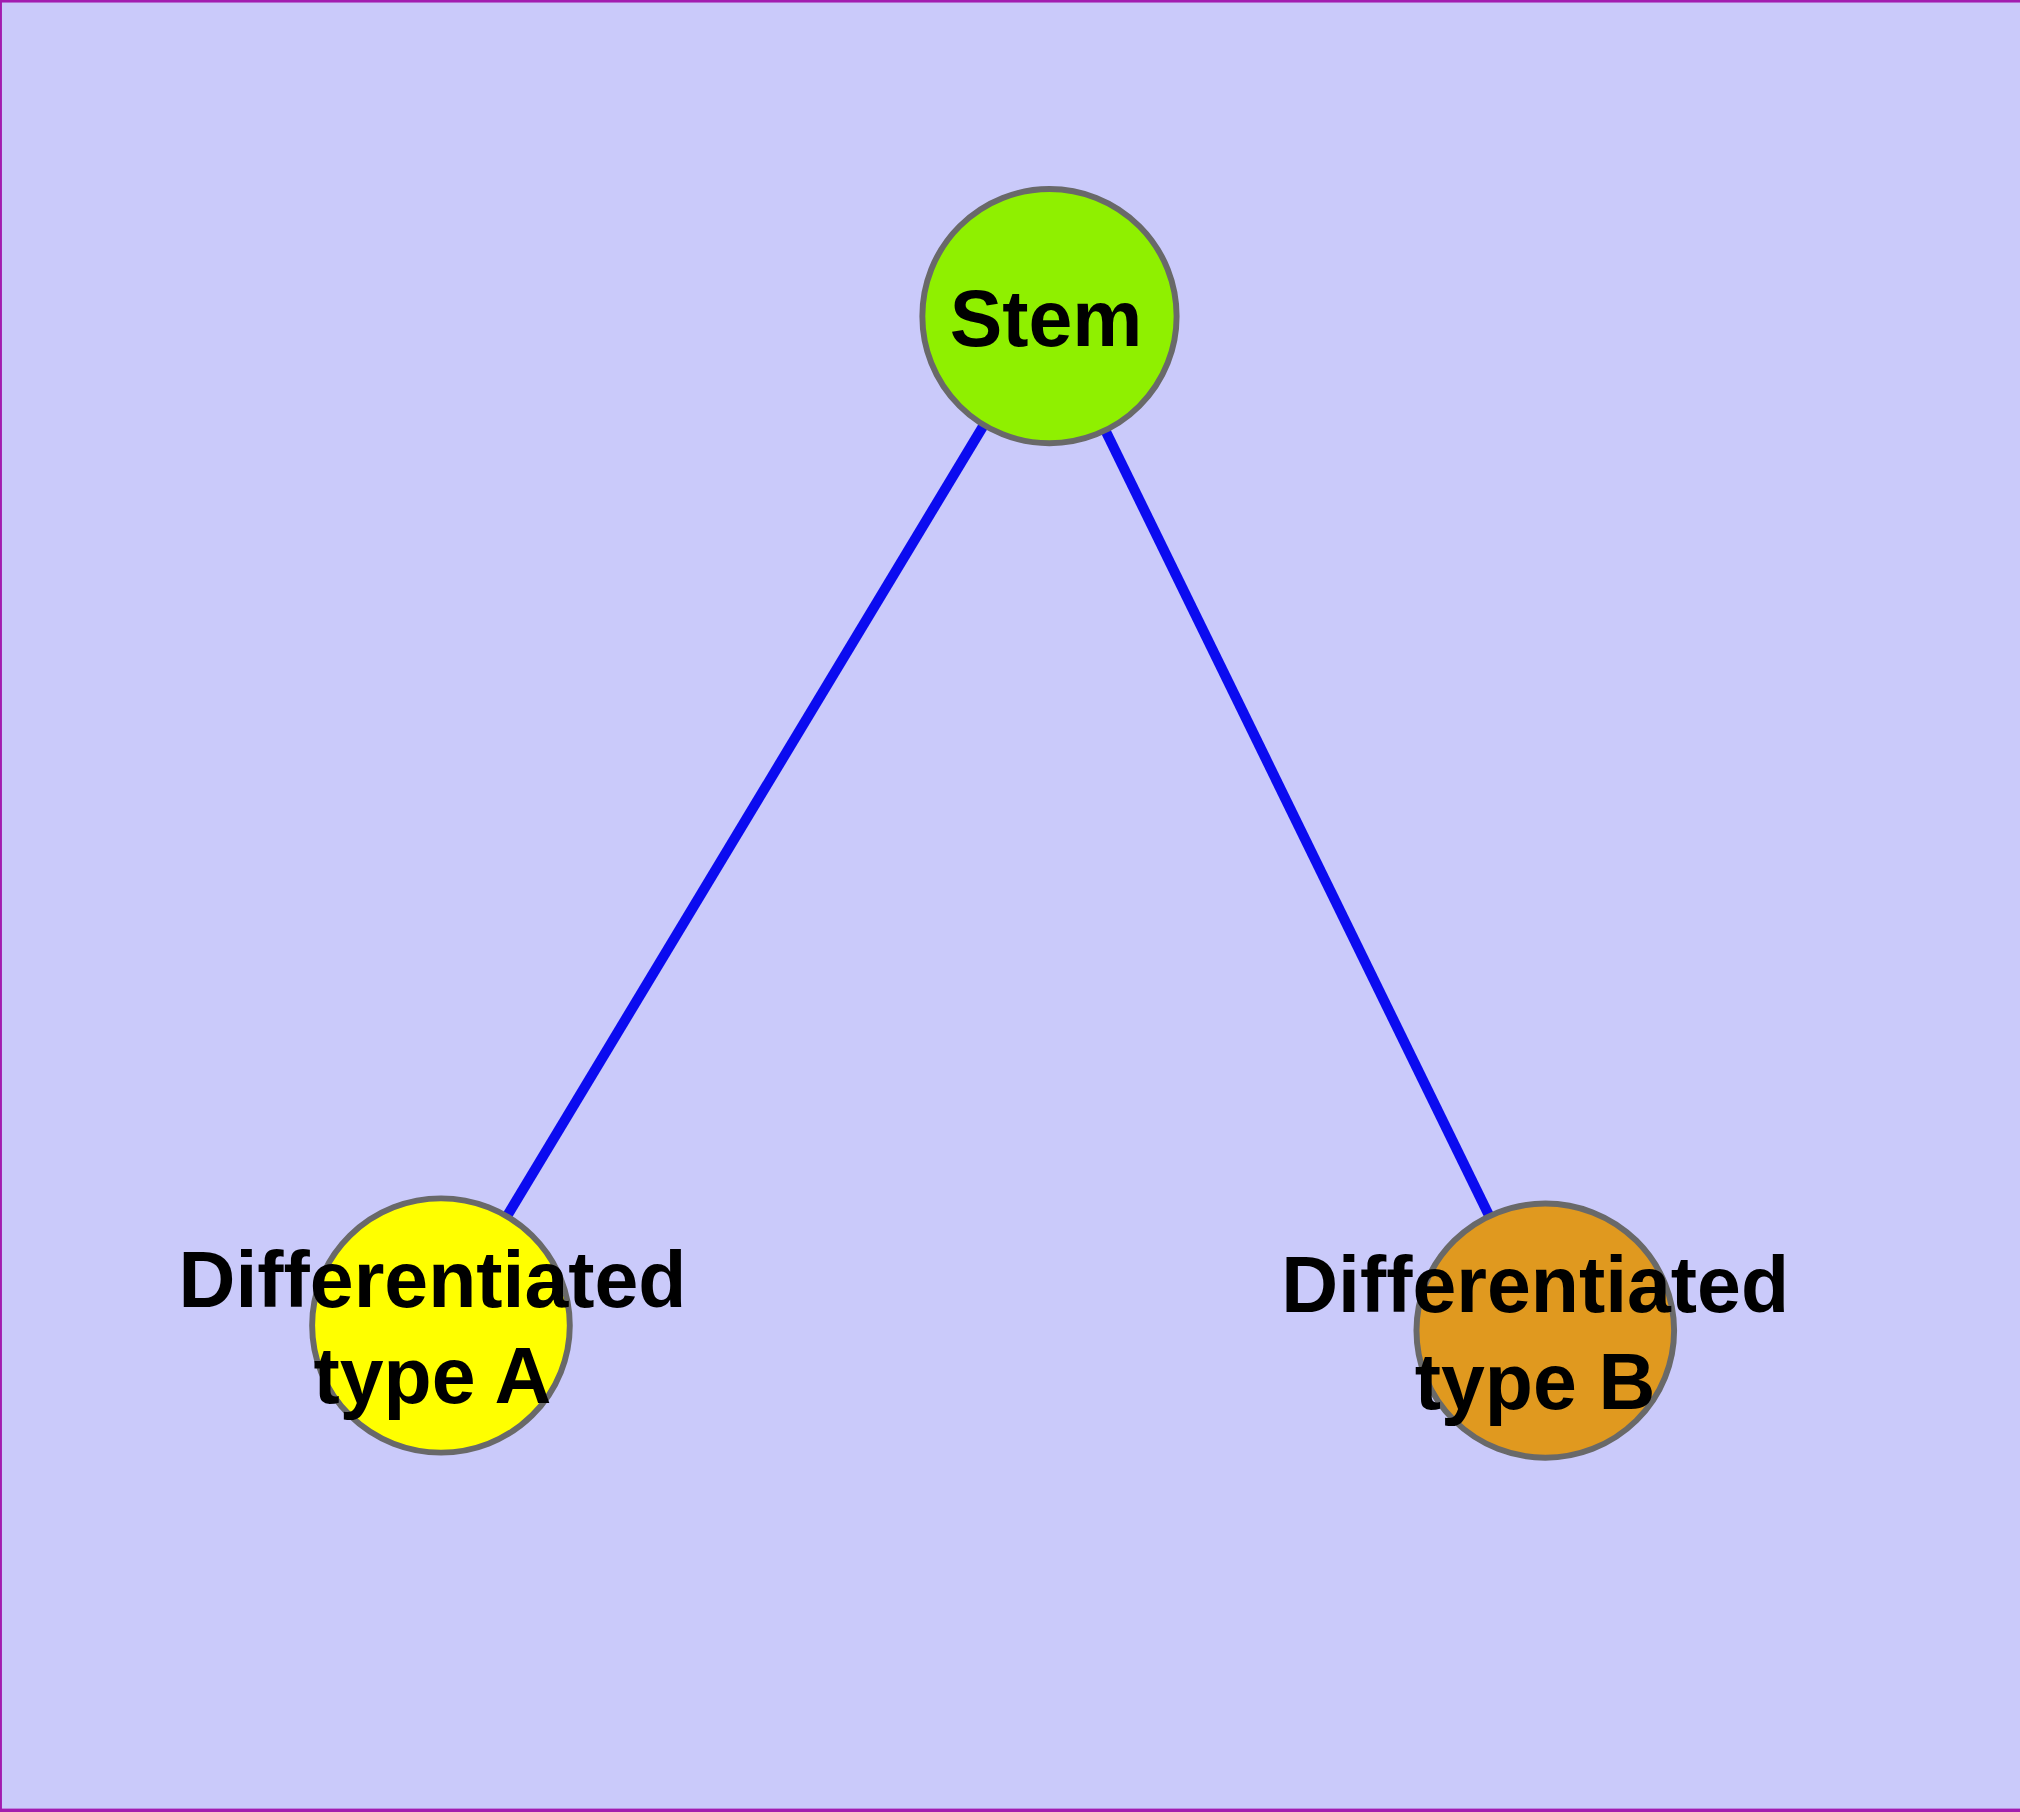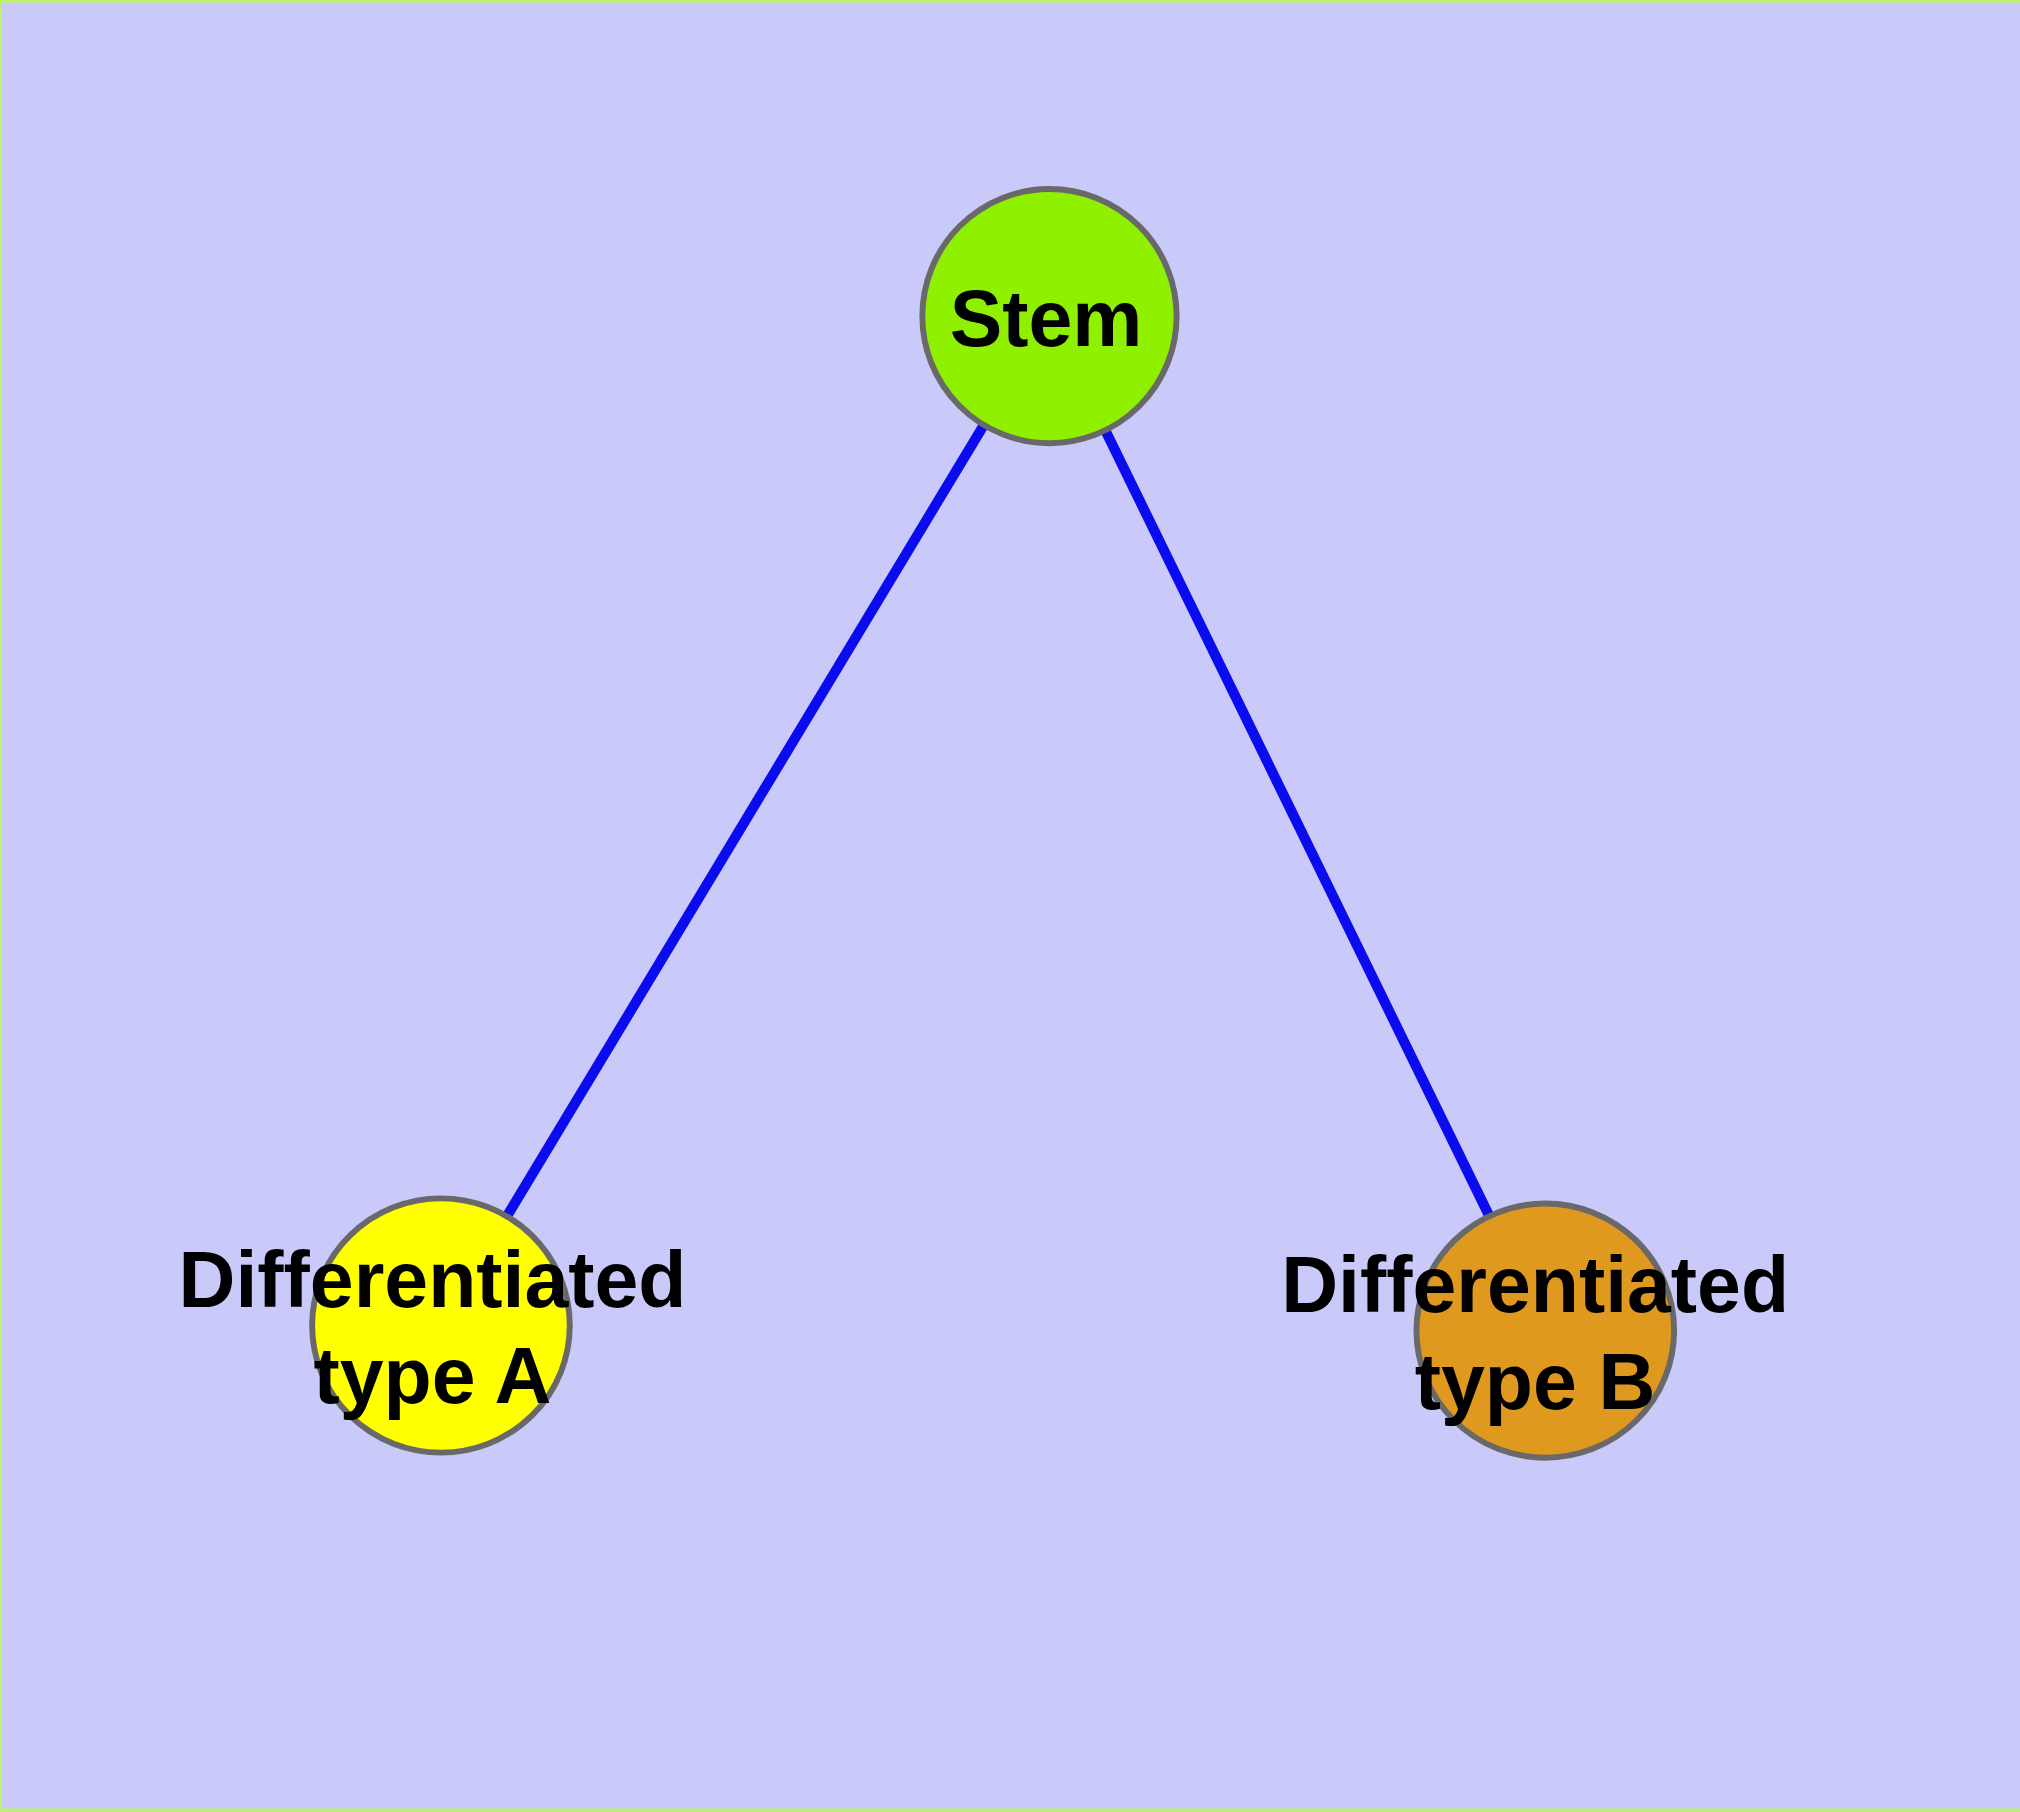--- a/index.html
+++ b/index.html
@@ -8,21 +8,21 @@
     background: #ffffff;
     width: 2021px;
     height: 1812px;
     overflow: hidden;
     font-family: "Liberation Sans", sans-serif;
   }
   #stage {
     position: relative;
     width: 2021px;
     height: 1812px;
-    background: #bef264;
+    background: #a21caf;
   }
   #graph-svg {
     position: absolute;
     left: 0;
     top: 0;
     width: 2021px;
     height: 1812px;
     display: block;
   }
   text.node-label {

